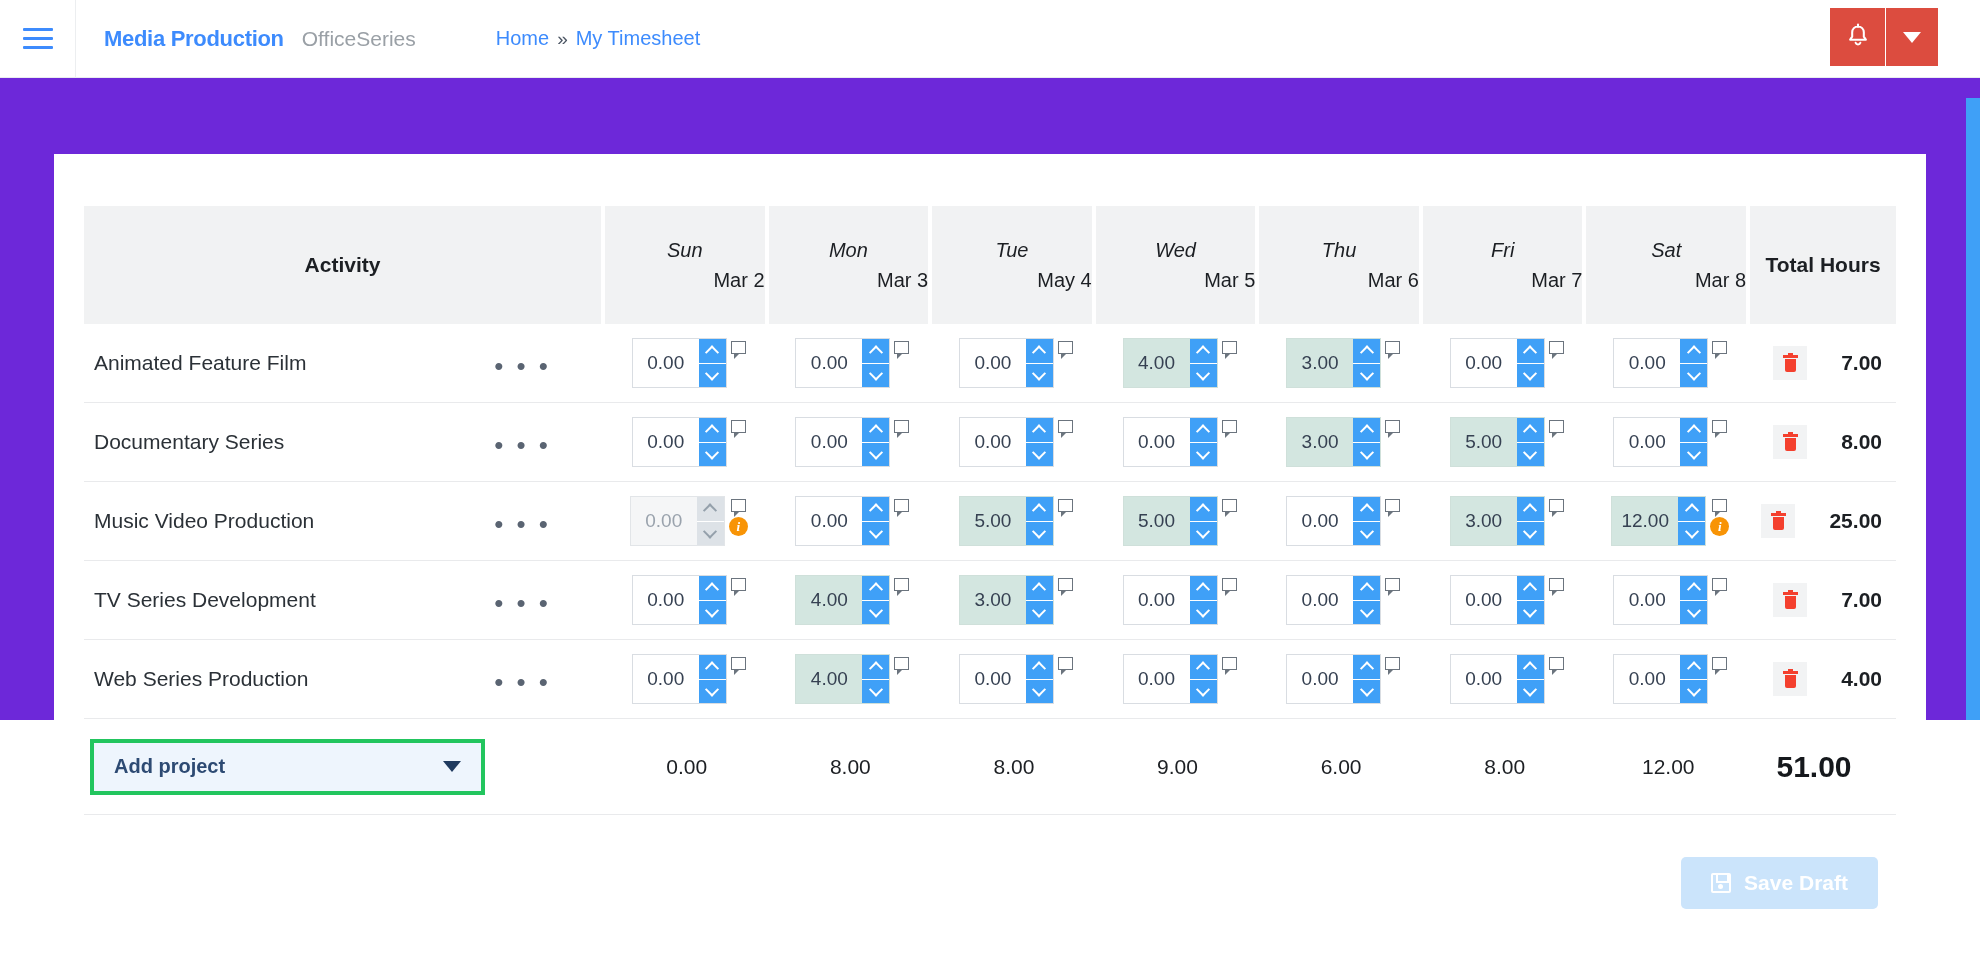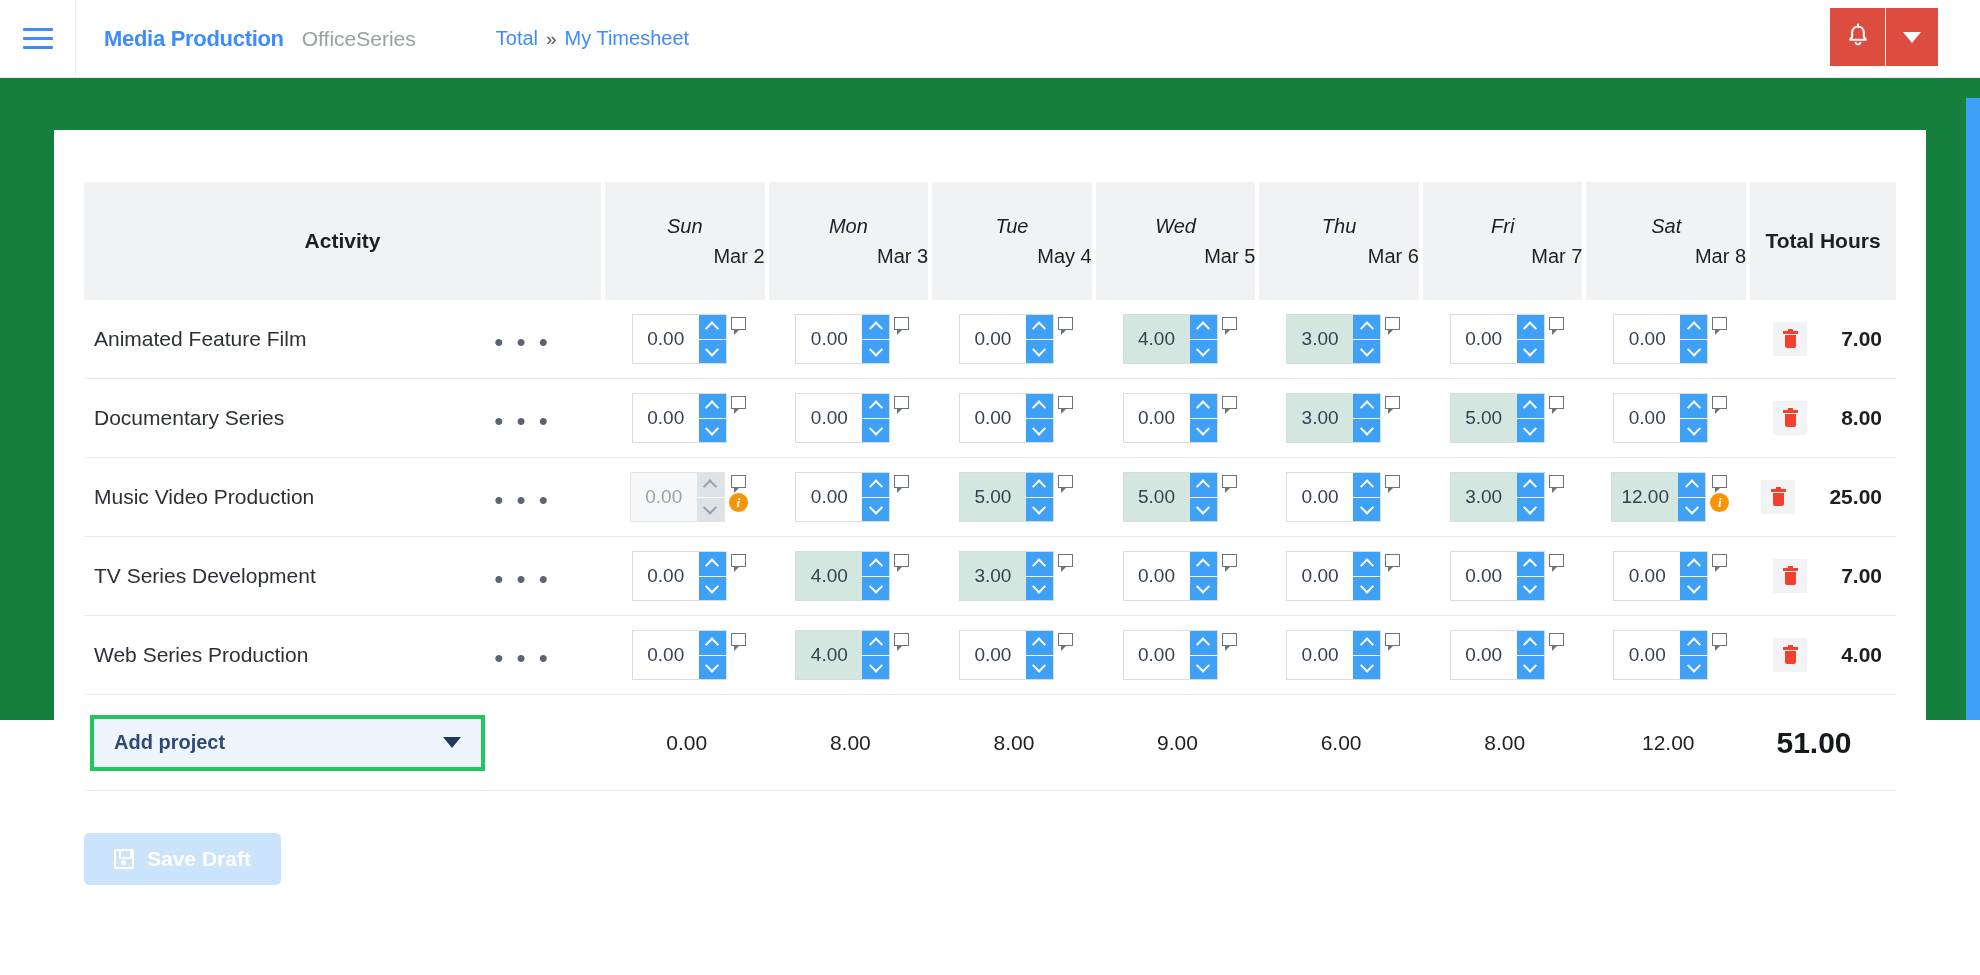--- a/index.html
+++ b/index.html
@@ -93,22 +93,22 @@
     width: 0; height: 0;
     border-left: 9px solid transparent;
     border-right: 9px solid transparent;
     border-top: 11px solid #ffffff;
   }
 
   
   .page {
     position: relative;
     height: 642px;
-    background: #15803d;
-    padding: 52px 54px;
+    background: #6d28d9;
+    padding: 76px 54px;
   }
   .scrollbar {
     position: absolute;
     top: 20px;
     right: 0;
     width: 14px;
     bottom: 0;
     background: #3fa0f7;
   }
   .card {
@@ -325,21 +325,21 @@
     text-align: center;
     padding-right: 18px;
     font-size: 30px;
     font-weight: bold;
     color: #15181c;
   }
 
   
   .actions {
     display: flex;
-    justify-content: flex-start;
+    justify-content: flex-end;
     gap: 22px;
     padding: 42px 18px 0 0;
   }
   .btn {
     height: 52px;
     display: flex;
     align-items: center;
     gap: 13px;
     padding: 0 30px;
     border-radius: 5px;
@@ -403,21 +403,21 @@
     <span></span>
     <span></span>
   </div>
 
   <div class="brand">
     <div class="brand-title">Media Production</div>
     <div class="brand-sub">OfficeSeries</div>
   </div>
 
   <div class="breadcrumb">
-    <span class="bc-link">Total</span>
+    <span class="bc-link">Home</span>
     <span class="bc-sep">»</span>
     <span class="bc-current">My Timesheet</span>
   </div>
 
   <div class="header-right">
     <div class="bell-btn">
       <svg width="26" height="28" viewBox="0 0 24 26">
         <path d="M12 3.2c-3.1 0-5.4 2.4-5.4 5.4v4.1l-1.9 2.8h14.6l-1.9-2.8V8.6c0-3-2.3-5.4-5.4-5.4z" fill="none" stroke="#ffffff" stroke-width="1.9" stroke-linejoin="round"></path>
         <path d="M9.8 18.3a2.3 2.3 0 004.4 0" fill="none" stroke="#ffffff" stroke-width="1.9" stroke-linecap="round"></path>
         <path d="M12 3.2V1.4" stroke="#ffffff" stroke-width="1.9" stroke-linecap="round"></path>

